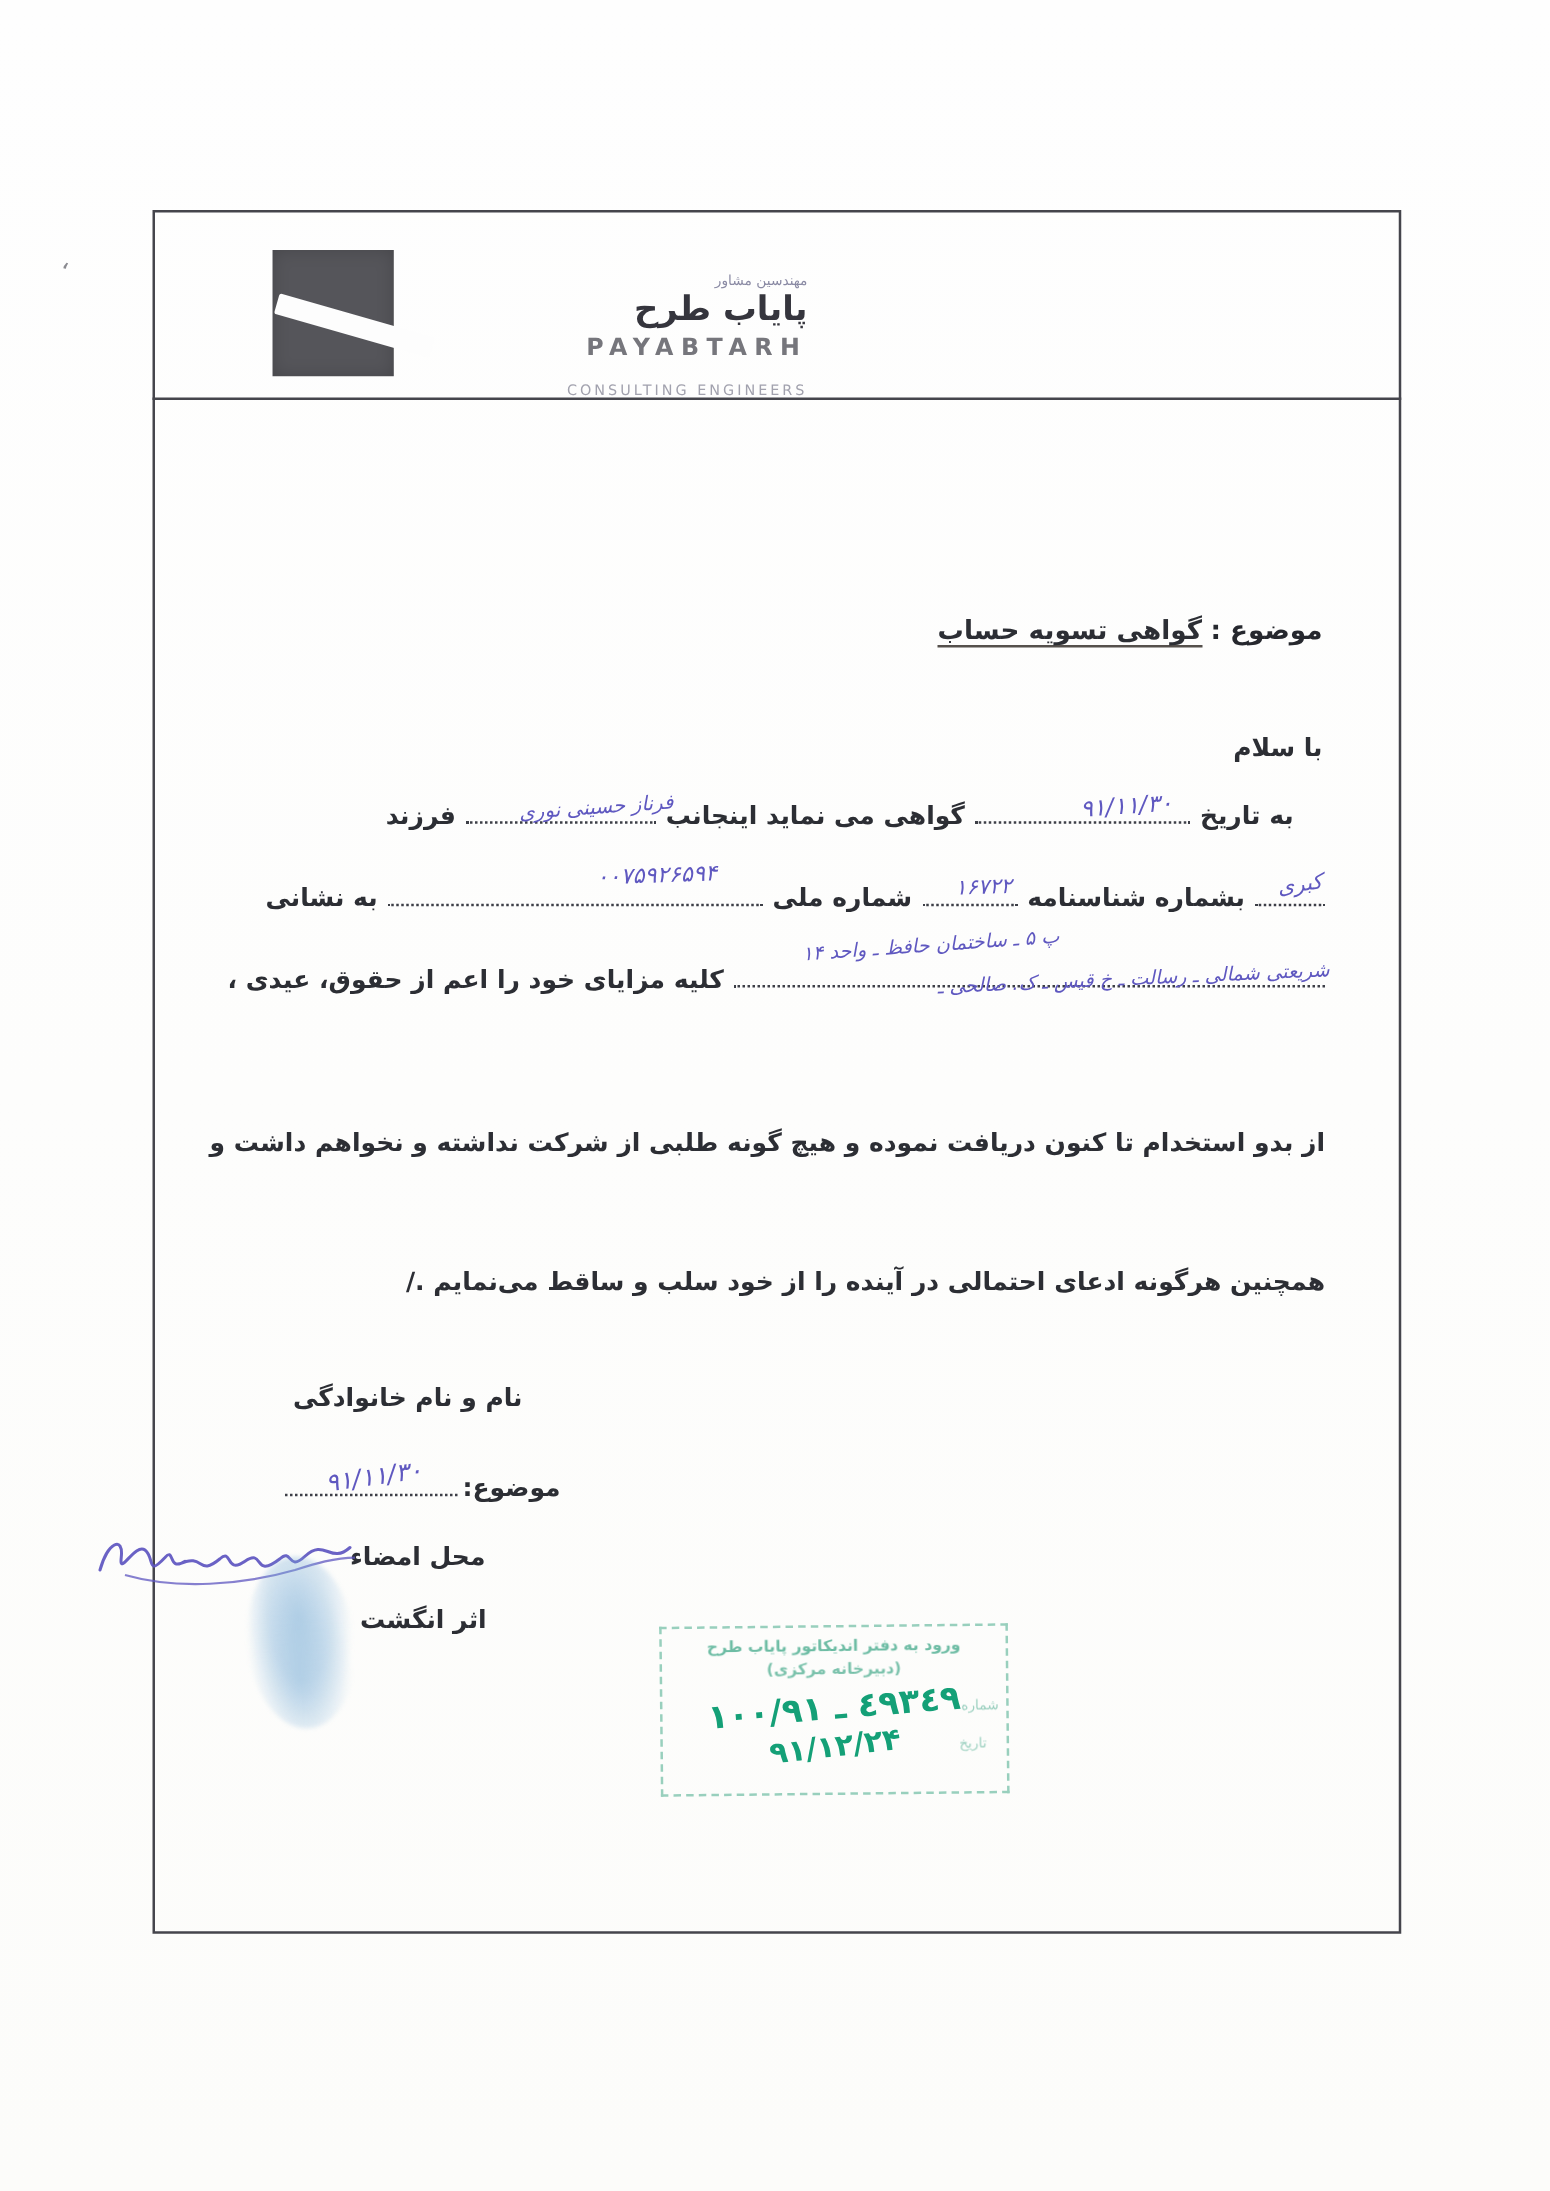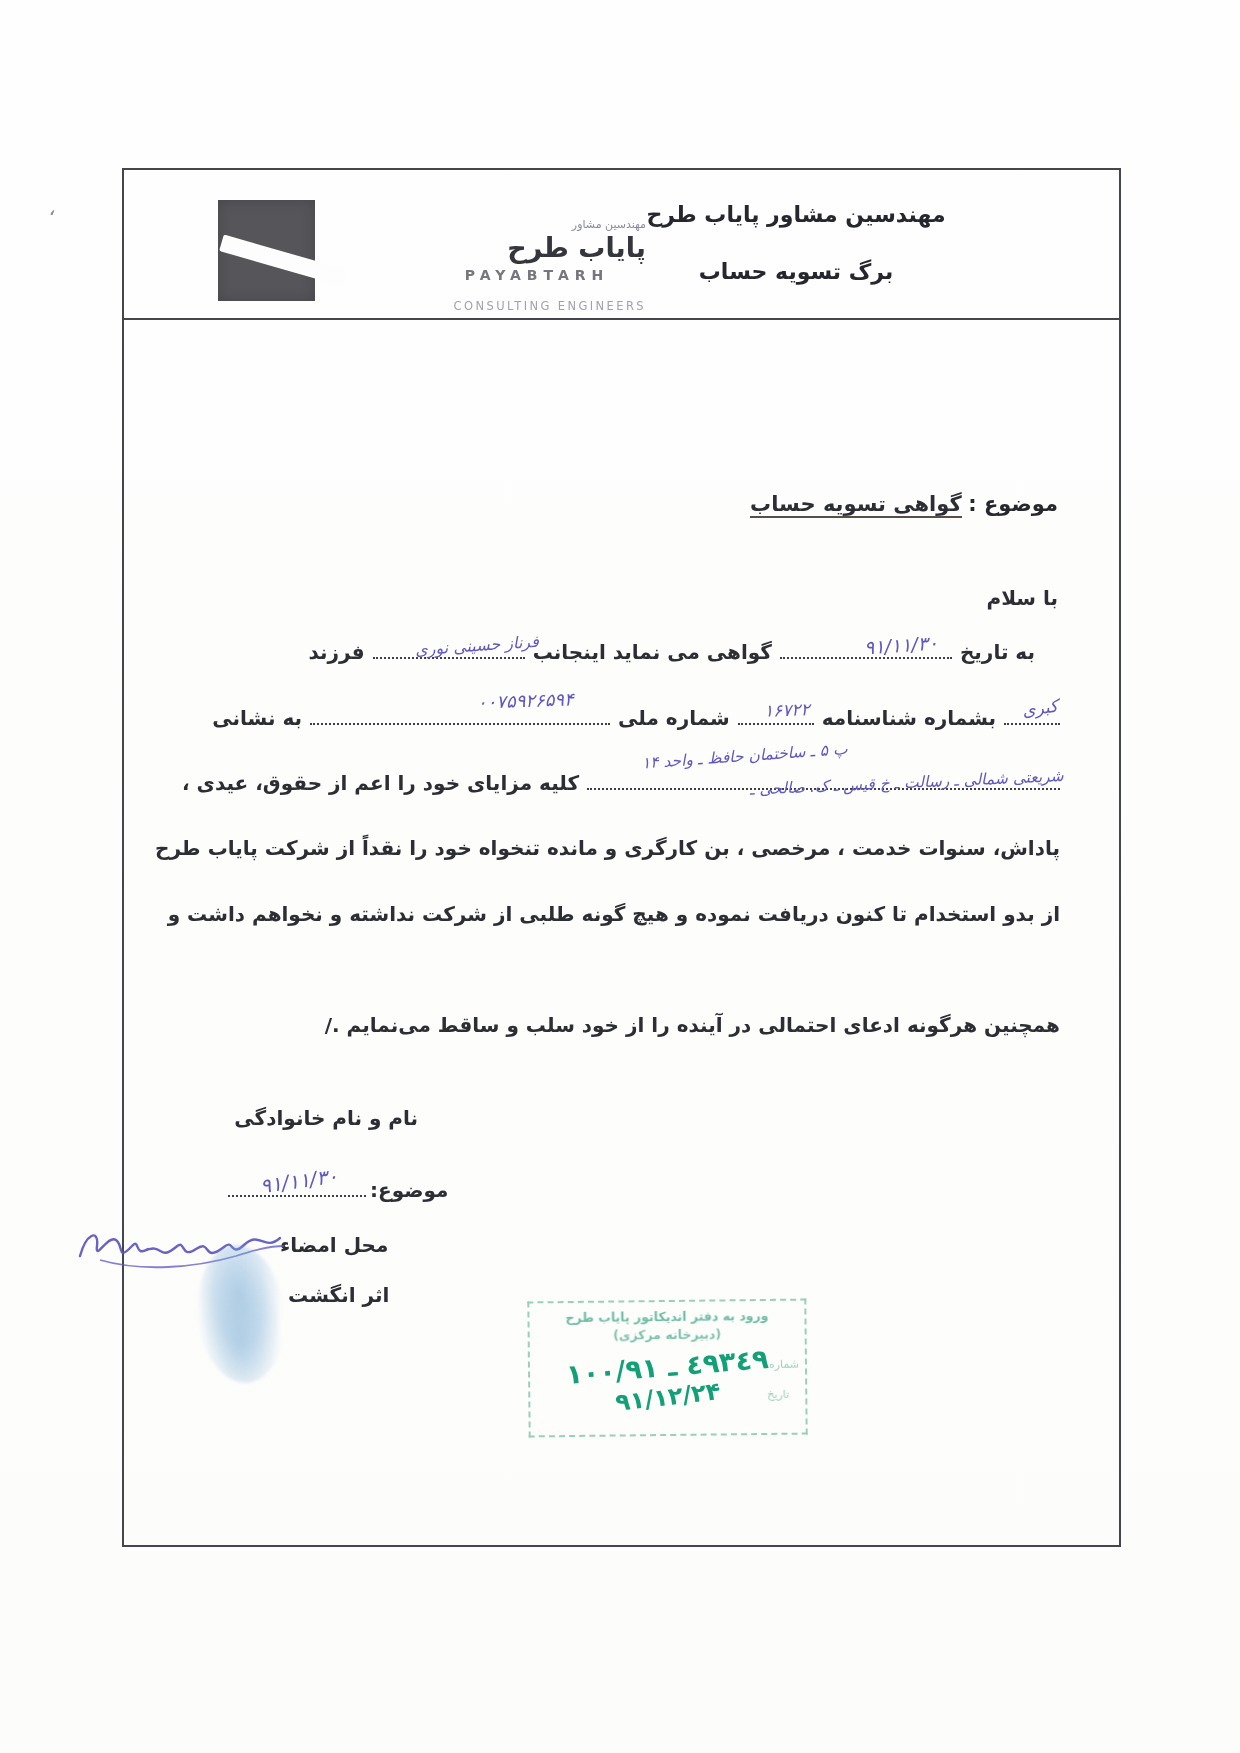--- a/index.html
+++ b/index.html
@@ -17,22 +17,22 @@
                 transform:rotate(12deg); }
 
   
   .logo-square { position:absolute; left:218px; top:200px; width:97px; height:101px;
                  background:#55555a; box-shadow:inset 0 0 14px rgba(0,0,0,.18); }
   .logo-swoosh { position:absolute; left:219px; top:252px; width:129px; height:17px;
                  background:#fdfdfd; transform:rotate(16deg); border-radius:2px; }
   .logo-text { position:absolute; left:420px; top:218px; width:226px; text-align:right; direction:rtl; }
   .logo-fa-small { font-size:11px; color:#8a8aa4; filter:blur(.6px); letter-spacing:1px; }
   .logo-fa-name  { font-size:27px; font-weight:700; color:#35353d; line-height:1.25; }
-  .logo-en-name  { direction:ltr; font-size:14px; font-weight:700; letter-spacing:6px;
-                   color:#76767c; margin-top:2px; padding-left:0; text-align:center; margin-left:8px; }
+  .logo-en-name  { direction:ltr; font-size:19px; font-weight:700; letter-spacing:6px;
+                   color:#76767c; margin-top:2px; padding-left:0; text-align:right; margin-left:8px; }
   .logo-en-sub   { direction:ltr; font-size:11.5px; letter-spacing:2.4px; color:#a2a2ae;
                    text-align:right; margin-top:16px; filter:blur(.3px); }
 
   
   .head-titles { position:absolute; left:640px; top:202px; width:312px; text-align:center; direction:rtl; }
   .head-t1 { font-size:22px; font-weight:700; color:#26262e; }
   .head-t2 { font-size:22px; font-weight:700; color:#26262e; margin-top:32px; }
   .subject { position:absolute; right:182px; top:492px; font-size:21px; direction:rtl; white-space:nowrap; }
   .subject .lbl { font-weight:700; color:#26282e; }
   .subject .val { font-weight:600; color:#2c2e34; border-bottom:2px solid #55504c; padding-bottom:0; }
@@ -95,24 +95,20 @@
 
   <div class="logo-square"></div>
   <div class="logo-swoosh"></div>
   <div class="logo-text">
     <div class="logo-fa-small">مهندسین مشاور</div>
     <div class="logo-fa-name">پایاب طرح</div>
     <div class="logo-en-name">PAYABTARH</div>
     <div class="logo-en-sub">CONSULTING ENGINEERS</div>
   </div>
 
-  <div class="head-titles">
-    <div class="head-t1">مهندسین مشاور پایاب طرح</div>
-    <div class="head-t2">برگ تسویه حساب</div>
-  </div>
 
   <div class="subject">
     <span class="lbl">موضوع :</span>
     <span> </span>
     <span class="val">گواهی تسویه حساب</span>
   </div>
 
   <div class="salutation">با سلام</div>
 
   <div class="bodyline" style="right:205px; top:640px;">
@@ -143,23 +139,20 @@
   </div>
 
   <div class="bodyline" style="right:180px; top:771px; width:878px;">
     <span class="dots" style="flex:1;">
       <span class="hw" style="bottom:3px; right:-4px; font-size:15.5px; transform:rotate(-2.5deg); transform-origin:right bottom; letter-spacing:1.5px;">شریعتی شمالی ـ رسالت ـ خ قیس ـ ک. صالحی ـ</span>
       <span class="hw" style="bottom:30px; right:212px; font-size:15.5px; transform:rotate(-4deg); transform-origin:right bottom; letter-spacing:1.5px;">پ ۵ ـ ساختمان حافظ ـ واحد ۱۴</span>
     </span>
     <span>کلیه مزایای خود را اعم از حقوق، عیدی ،</span>
   </div>
 
-  <div class="just" style="top:836px;">
-    <span>پاداش، سنوات خدمت ، مرخصی ، بن کارگری و مانده تنخواه خود را نقداً از شرکت پایاب طرح</span>
-  </div>
   <div class="just" style="top:902px;">
     <span>از بدو استخدام تا کنون دریافت نموده و هیچ گونه طلبی از شرکت نداشته و نخواهم داشت و</span>
   </div>
   <div class="just" style="top:966px;margin-top:47px;">
     <span>همچنین هرگونه ادعای احتمالی در آینده را  از خود سلب و ساقط می‌نمایم ./</span>
   </div>
 
   <div class="sig-name">نام و نام خانوادگی</div>
 
   <div class="sig-date">

